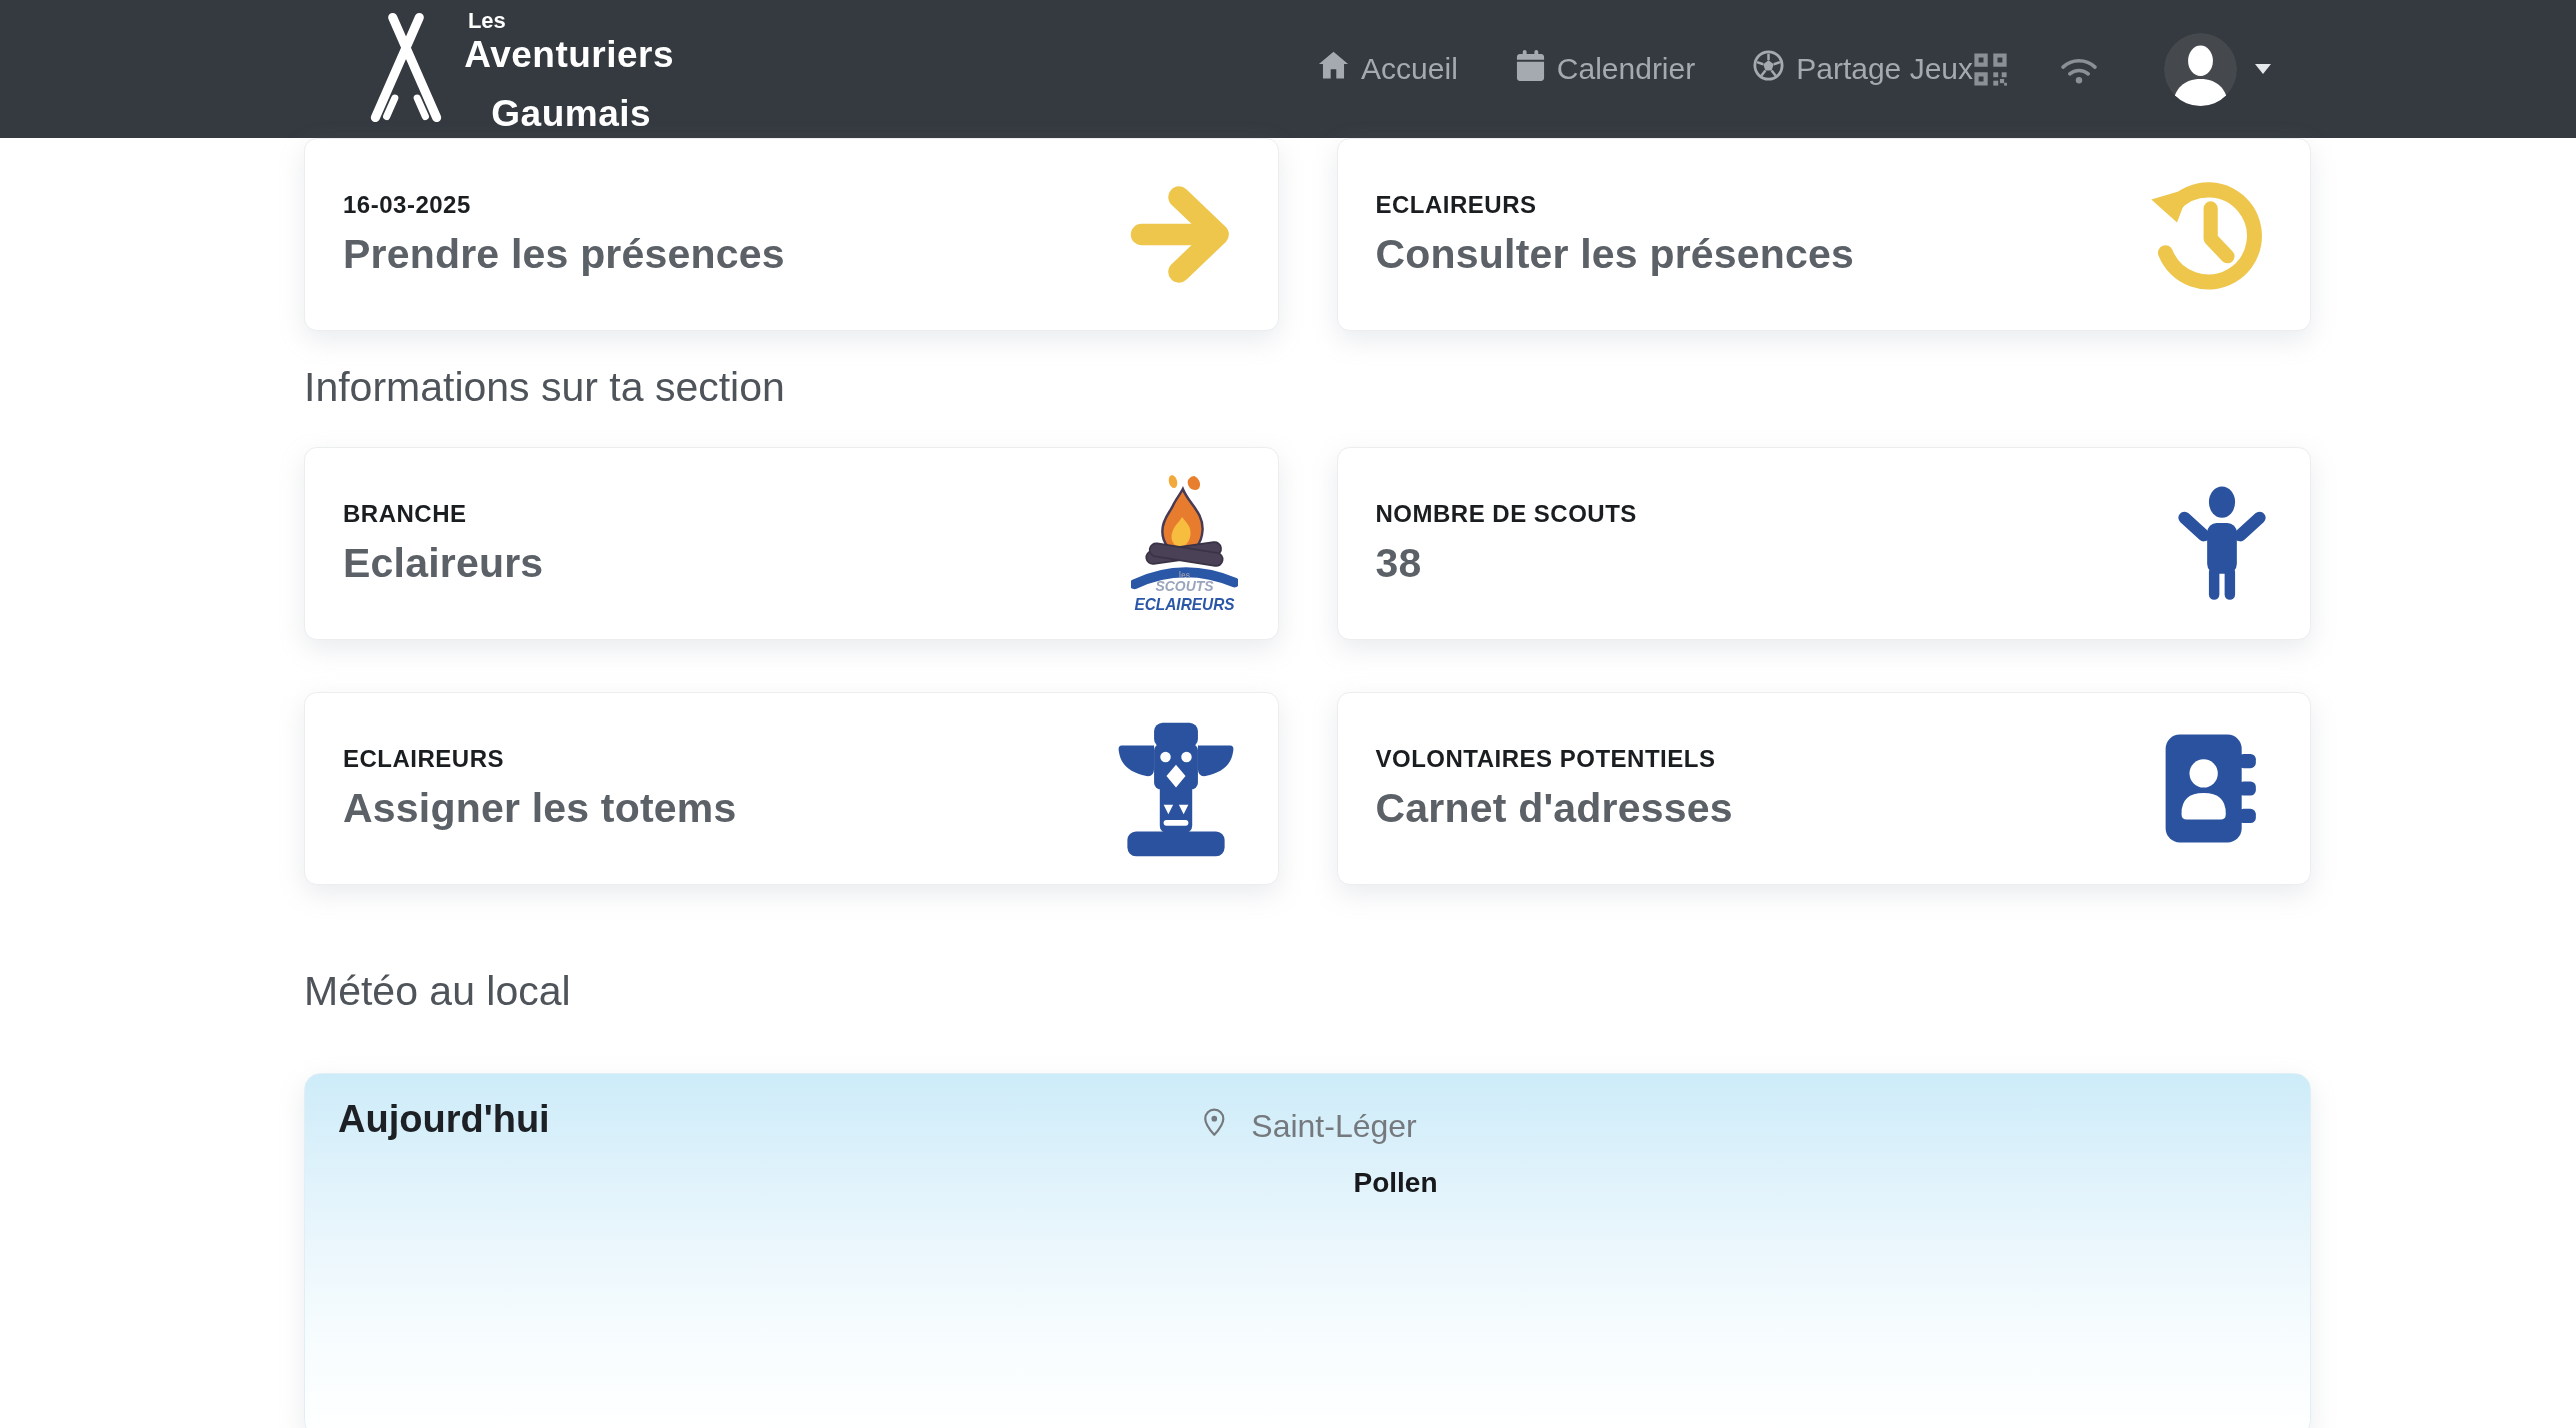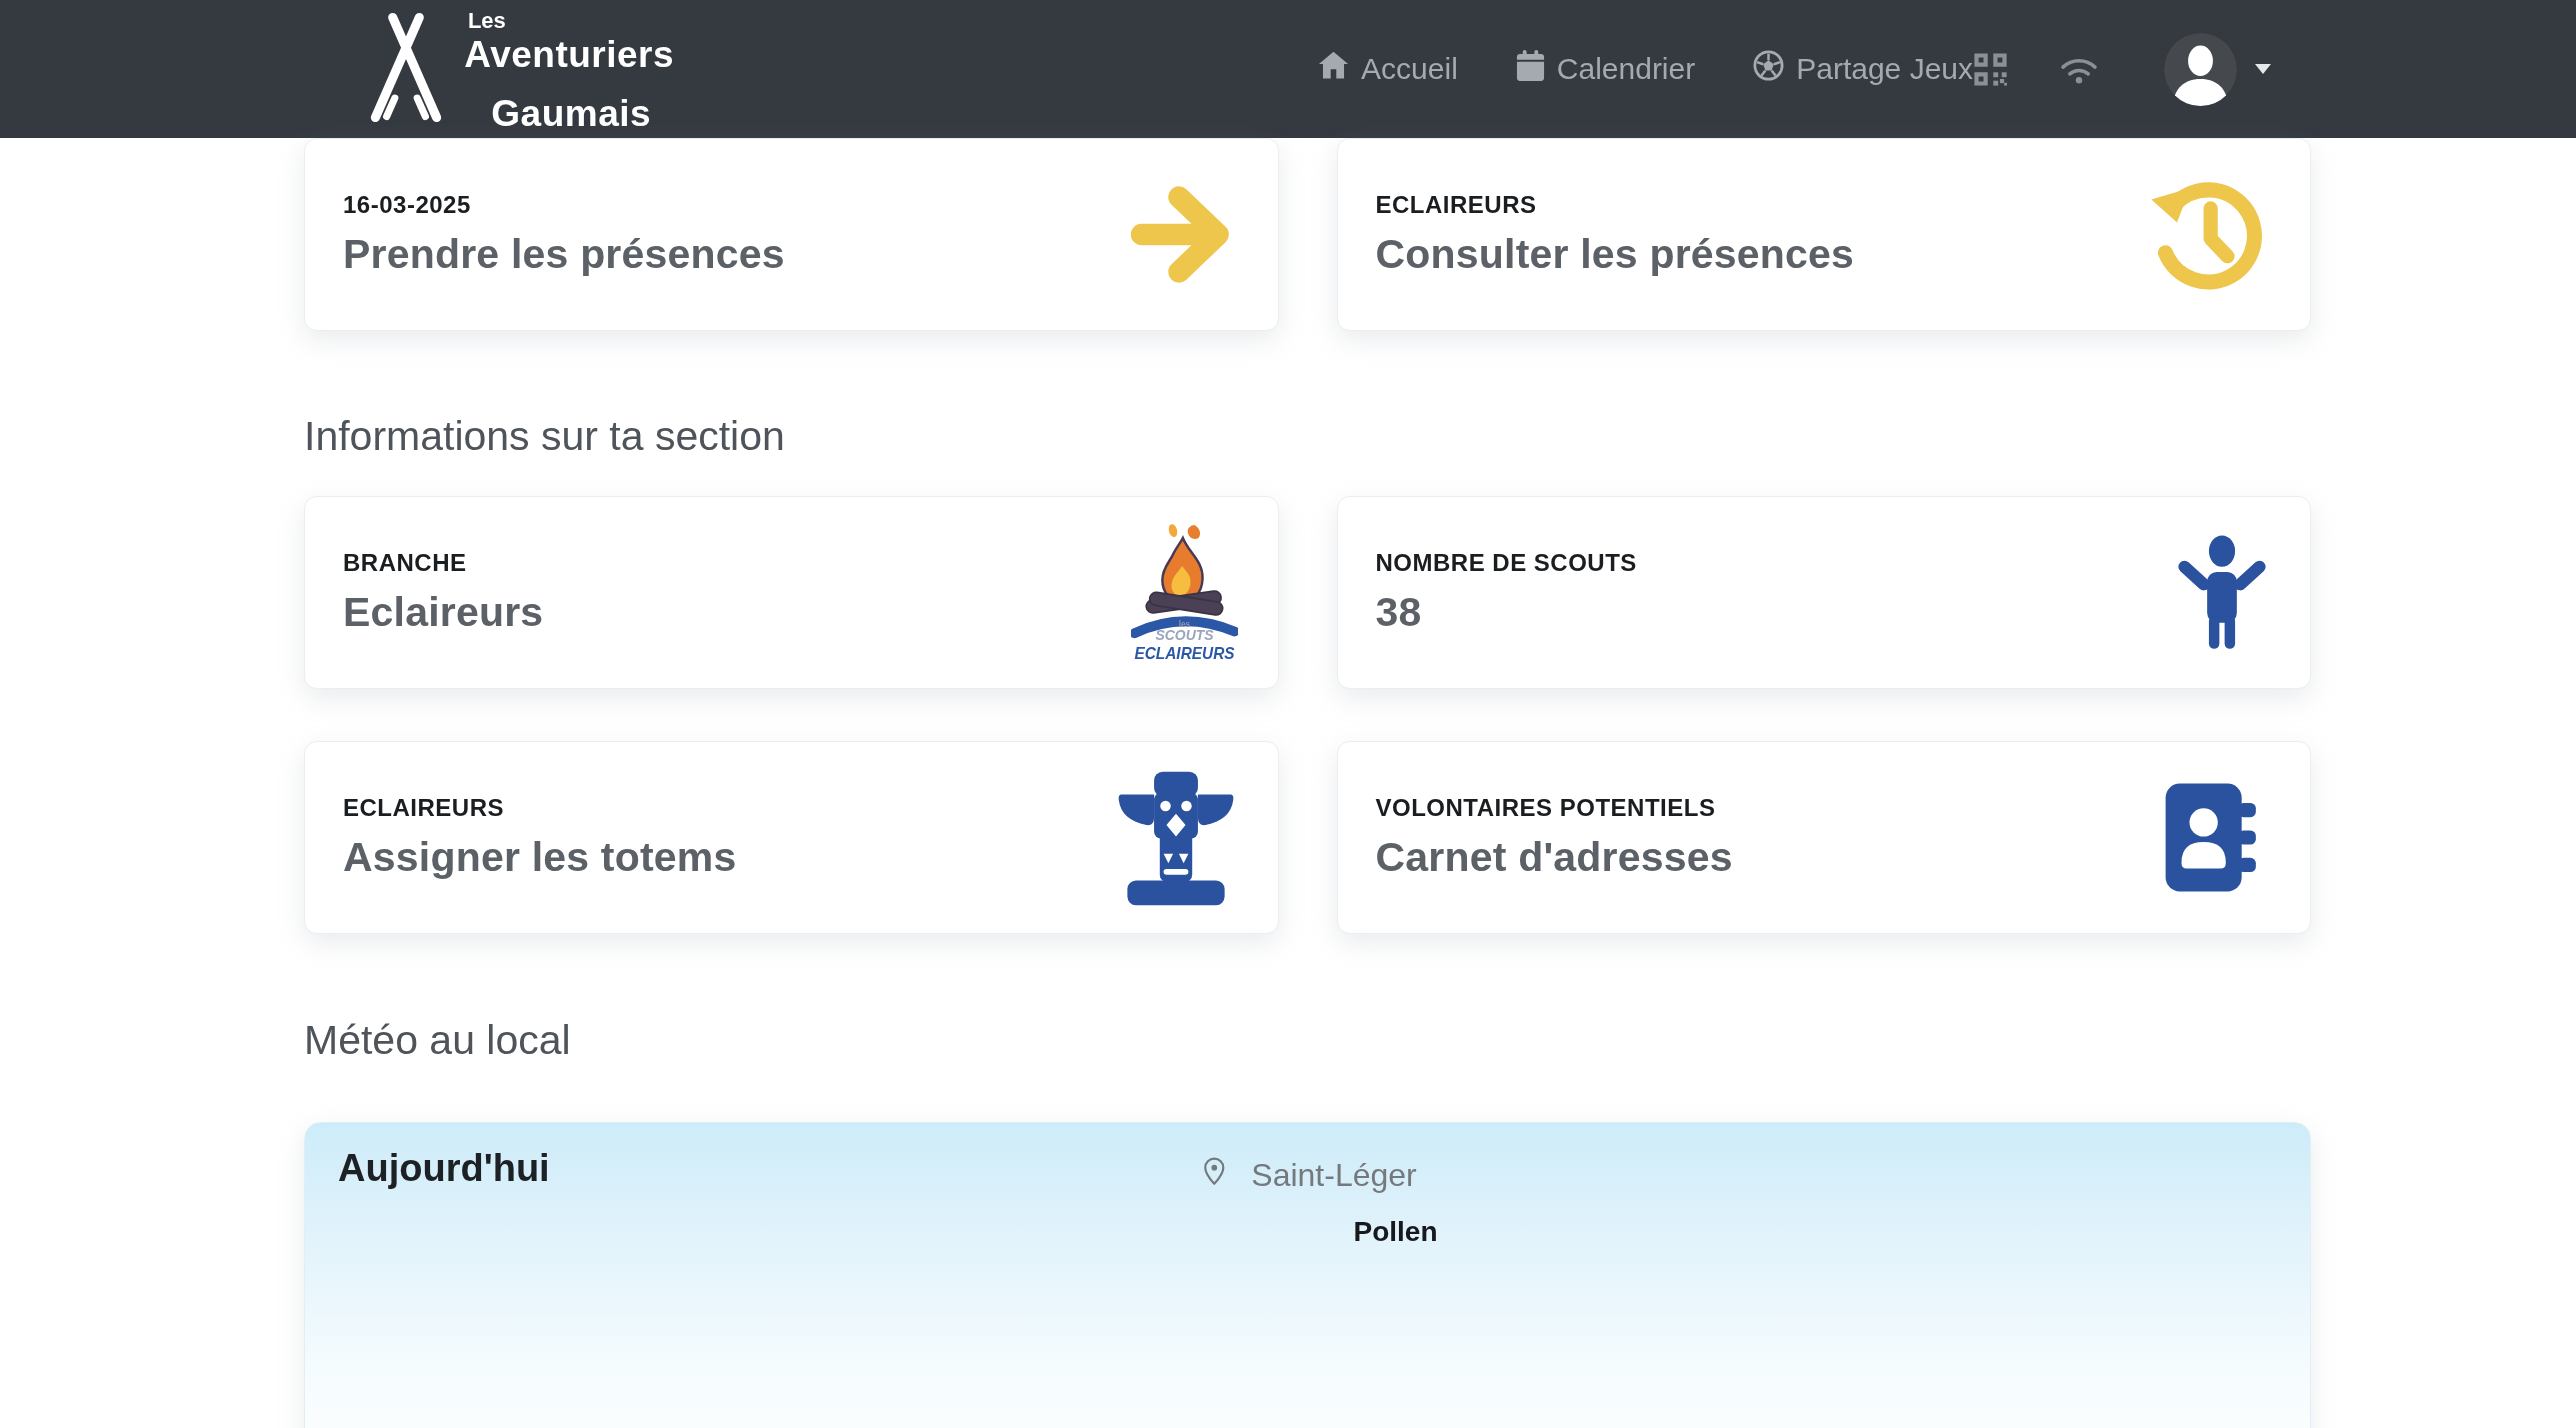--- a/index.html
+++ b/index.html
@@ -23,21 +23,21 @@
   .qr-btn { margin-left: 0px; }
   .wifi-btn { margin-left: 51px; }
   .avatar { width: 73px; height: 73px; border-radius: 50%; overflow: hidden; margin-left: 65px; cursor: pointer; }
   .caret { width: 0; height: 0; border-left: 8.2px solid transparent; border-right: 8.2px solid transparent;
            border-top: 10px solid #e6e9eb; margin-left: 18px; cursor: pointer; }
 
   
   main { margin-left: 304px; width: 2007px; }
   .section-title { font-size: 41px; font-weight: 500; color: #4e545a; line-height: 1; }
   #title-presences { margin-top: 89px; margin-bottom: 41px; }
-  #title-informations { margin-top: 85px; margin-bottom: 39px; }
+  #title-informations { margin-top: 36px; margin-bottom: 39px; }
   #title-meteo { margin-top: 86px; margin-bottom: 61px; }
 
   .card-grid { display: grid; grid-template-columns: 1fr 1fr; column-gap: 58px; row-gap: 52px; }
   .card { height: 193px; background: #ffffff; border: 0.9px solid #ebedef; border-radius: 12.7px;
           box-shadow: 0 9px 27px rgba(145,155,165,.20); display: flex; align-items: center;
           justify-content: space-between; padding: 0 40px 0 38px; cursor: pointer; }
   .card-label { font-size: 24px; font-weight: 700; color: #1b1e21; letter-spacing: 0.5px; margin-bottom: 12px; }
   .card-title { font-size: 41px; font-weight: 700; color: #5b6167; letter-spacing: 0.2px; }
   .card-icon { flex: none; display: flex; align-items: center; }
 

